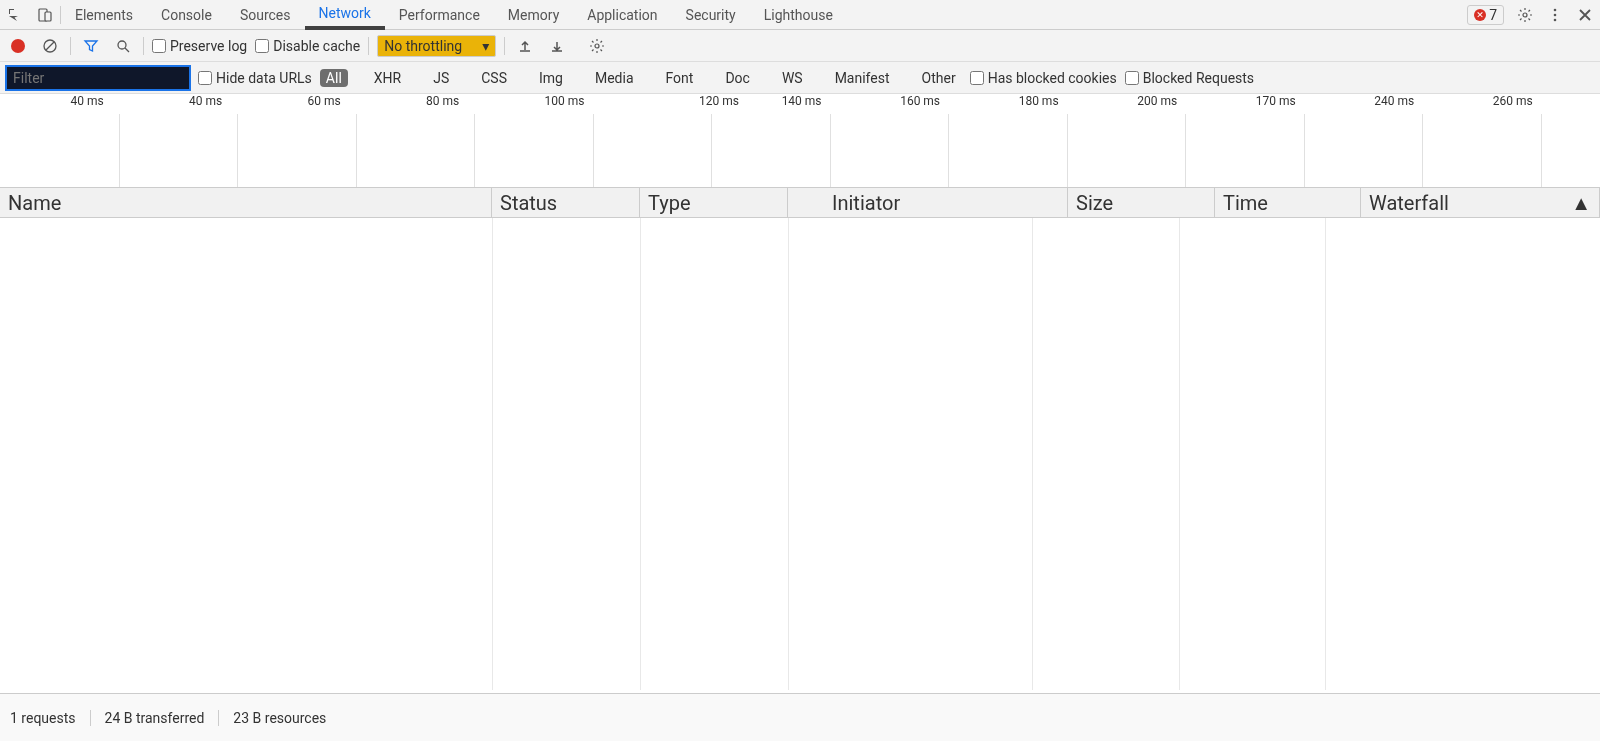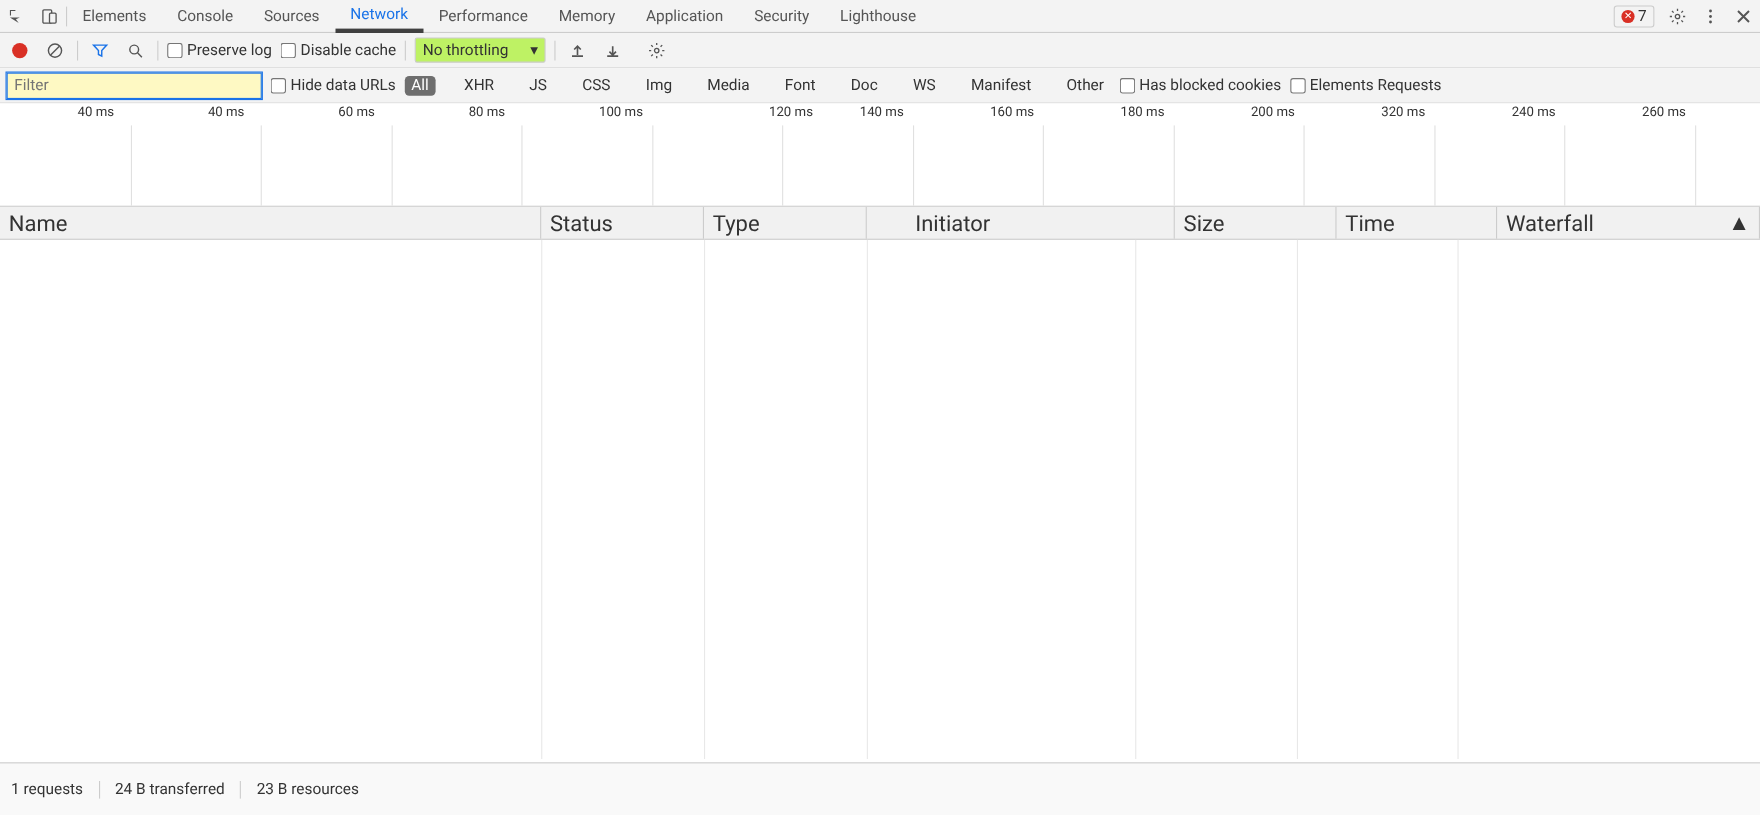--- a/index.html
+++ b/index.html
@@ -15,24 +15,24 @@
 .top-tabs .error-badge .circle { width: 12px; height: 12px; border-radius: 50%; background: #d93025; display: flex; align-items: center; justify-content: center; }
 .top-tabs .error-badge .circle span { color:#fff; font-size:9px; }
 
 
 .toolbar { display: flex; align-items: center; height: 32px; padding: 0 6px; gap: 8px; background:#f3f3f3; border-bottom: 1px solid #ddd; }
 .record-btn { width: 14px; height: 14px; border-radius: 50%; background: #d93025; cursor: pointer; }
 .tool-icon { width: 24px; height: 24px; display: flex; align-items: center; justify-content: center; cursor: pointer; }
 .divider { width: 1px; height: 18px; background: #ccc; }
 .chk { display: flex; align-items: center; gap: 4px; cursor: pointer; }
 .chk input { width:14px;height:14px; }
-.throttling { display: flex; align-items: center; gap: 0; padding: 2px 6px; border: 1px solid #ccc; border-radius: 2px; cursor: pointer; background:#bef264; }
-
-
-.filter-input { width: 232px; height: 24px; padding: 2px 6px; border: 1px solid #1a73e8; outline: 1px solid #1a73e8; font-size: 14px; color:#888; background:#fef9c3; }
+.throttling { display: flex; align-items: flex-start; gap: 0; padding: 2px 6px; border: 1px solid #ccc; border-radius: 2px; cursor: pointer; background:#eab308; }
+
+
+.filter-input { width: 184px; height: 24px; padding: 2px 6px; border: 1px solid #1a73e8; outline: 1px solid #1a73e8; font-size: 14px; color:#888; background:#0f172a; }
 .chip { padding: 1px 6px; border-radius: 4px; cursor: pointer; }
 .chip.active { background: #6e6e6e; color: #fff; }
 
 
 .timeline { height: 94px; border-bottom: 1px solid #ccc; position: relative; background:#fff; }
 .timeline .tick { position: absolute; top: 0; font-size: 12px; color: #333; text-align: right; }
 .timeline .vline { position: absolute; top: 20px; bottom: 0; width: 1px; background: #e0e0e0; }
 
 
 .tbl-header { display: flex; height: 30px; background: #f1f1f1; border-bottom: 1px solid #ccc; }
@@ -190,21 +190,21 @@
       <span class="chip">WS</span>
       <span class="chip">Manifest</span>
       <span class="chip">Other</span>
     </div>
   <label class="chk">
       <input type="checkbox" style="">
       <span>Has blocked cookies</span>
     </label>
   <label class="chk">
       <input type="checkbox" style="">
-      <span>Elements Requests</span>
+      <span>Blocked Requests</span>
     </label>
 </div>
 
 <div class="timeline" id="timeline">
     <div class="tick" style="left: 4.40741%;">40 ms</div>
     <div class="vline" style="left: 7.40741%;"></div>
     <div class="tick" style="left: 11.8148%;">40 ms</div>
     <div class="vline" style="left: 14.8148%;"></div>
     <div class="tick" style="left: 19.2222%;">60 ms</div>
     <div class="vline" style="left: 22.2222%;"></div>
@@ -215,21 +215,21 @@
     <div class="tick" style="left: 41.4444%; margin-left: 36px;">120 ms</div>
     <div class="vline" style="left: 44.4444%;"></div>
     <div class="tick" style="left: 48.8519%;">140 ms</div>
     <div class="vline" style="left: 51.8519%;"></div>
     <div class="tick" style="left: 56.2593%;">160 ms</div>
     <div class="vline" style="left: 59.2593%;"></div>
     <div class="tick" style="left: 63.6667%;">180 ms</div>
     <div class="vline" style="left: 66.6667%;"></div>
     <div class="tick" style="left: 71.0741%;">200 ms</div>
     <div class="vline" style="left: 74.0741%;"></div>
-    <div class="tick" style="left: 78.4815%;">320 ms</div>
+    <div class="tick" style="left: 78.4815%;">170 ms</div>
     <div class="vline" style="left: 81.4815%;"></div>
     <div class="tick" style="left: 85.8889%;">240 ms</div>
     <div class="vline" style="left: 88.8889%;"></div>
     <div class="tick" style="left: 93.2963%;">260 ms</div>
     <div class="vline" style="left: 96.2963%;"></div>
   </div>
 
 <div class="tbl-header">
   <div class="col col-name">Name</div>
   <div class="col col-status">Status</div>

